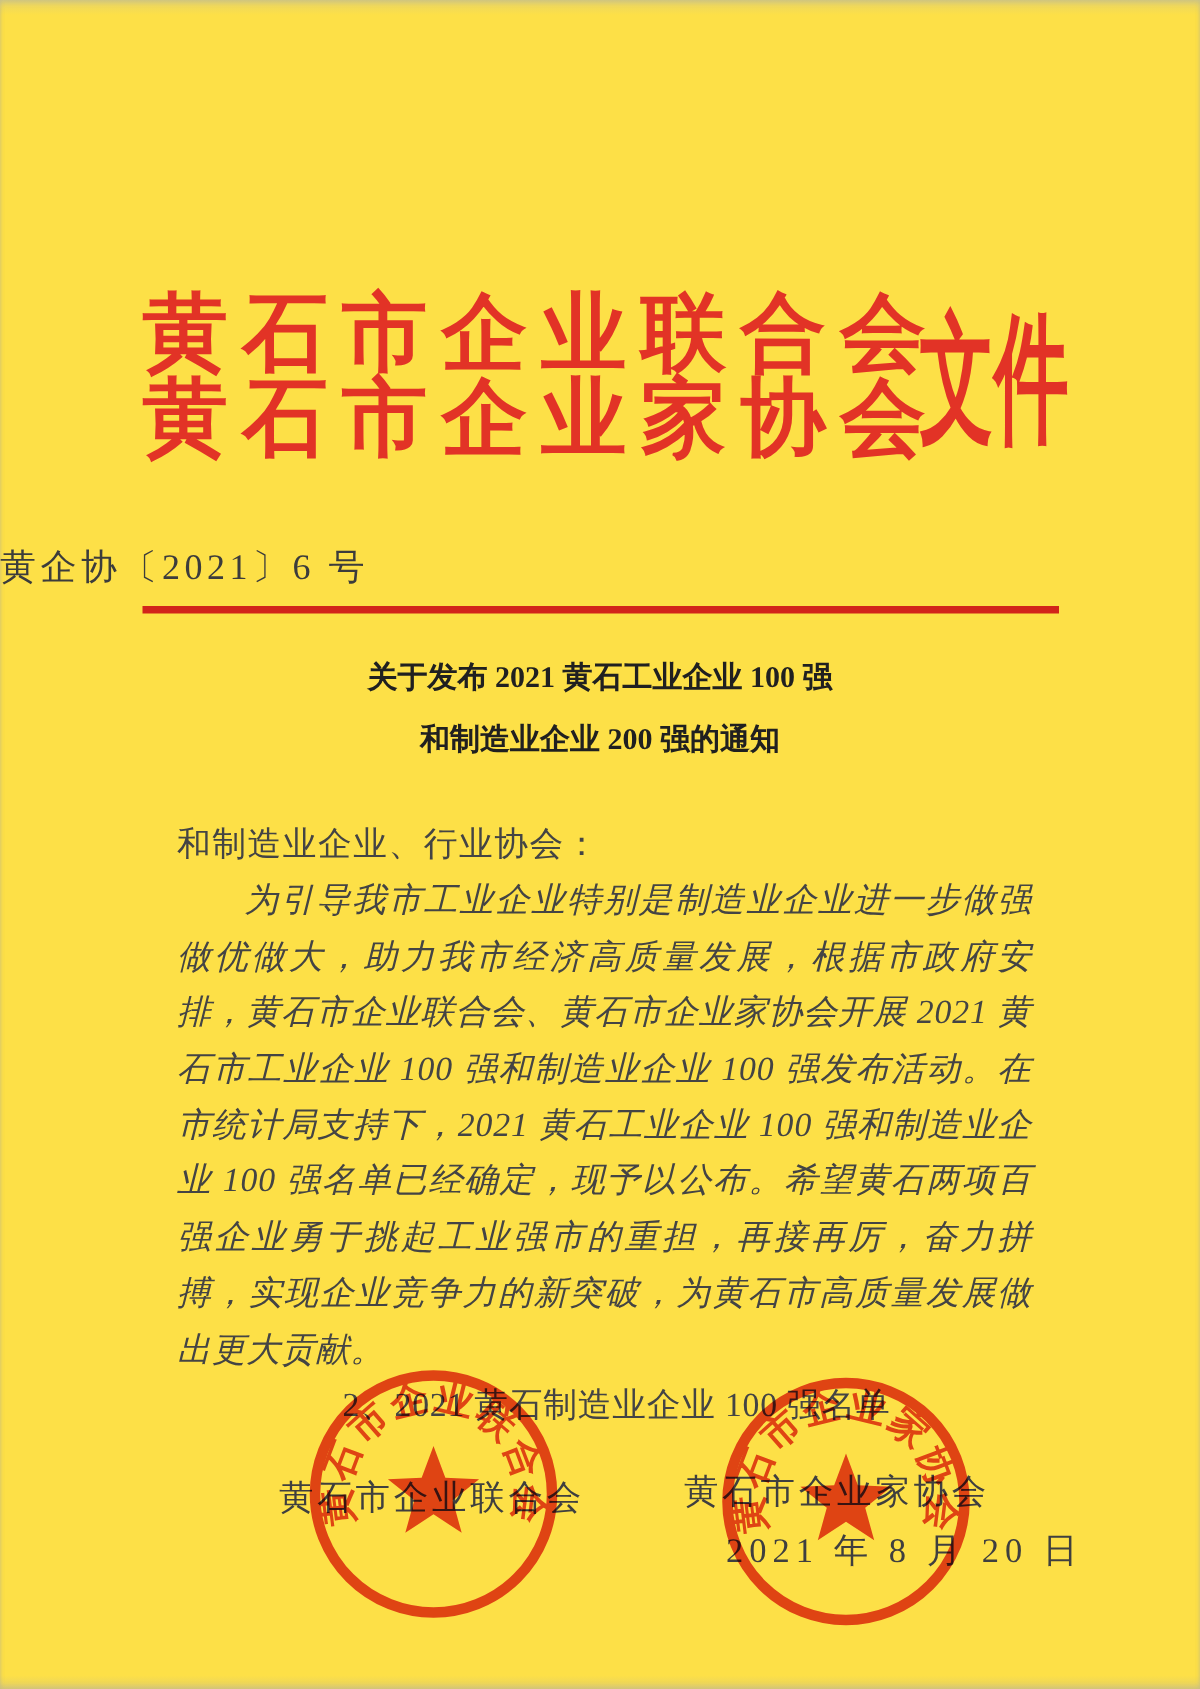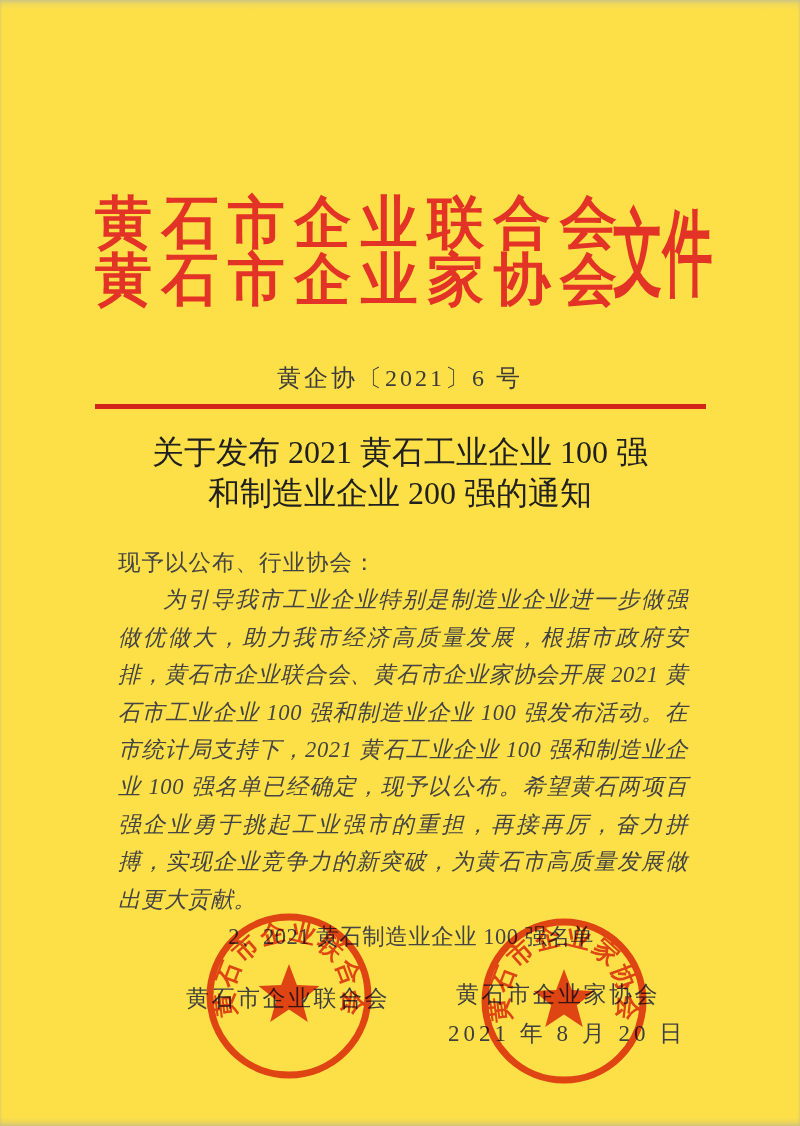--- a/index.html
+++ b/index.html
@@ -51,43 +51,43 @@
     line-height: 92px;
     white-space: nowrap;
     transform: scale(0.54, 1.02);
     transform-origin: left top;
   }
   .doc-number {
     position: absolute;
     left: 0;
     top: 362px;
     width: 800px;
-    text-align: center;
+    text-align: left;
     font-size: 24px;
     color: #3c3c3c;
     letter-spacing: 3px;
   }
   .red-divider {
     position: absolute;
     left: 95px;
     top: 404px;
     width: 611px;
     height: 5px;
     background: #d2241a;
   }
   
   .doc-title {
     position: absolute;
     left: 0;
     top: 432px;
     width: 800px;
     text-align: center;
-    font-weight: normal;
+    font-weight: bold;
     color: #202020;
-    font-size: 32px;
+    font-size: 20px;
     line-height: 41px;
   }
   
   .body-block {
     position: absolute;
     left: 118px;
     top: 544px;
     width: 570px;
     color: #444444;
     font-size: 22.5px;
@@ -106,21 +106,21 @@
   
   .sig {
     position: absolute;
     color: #3f3f3f;
     font-size: 23px;
     letter-spacing: 2.5px;
     white-space: nowrap;
   }
   .sig-left-org  { left: 186px; top: 983px; }
   .sig-right-org { left: 456px; top: 979px; }
-  .sig-date      { left: 448px; top: 1018px; letter-spacing: 4px; }
+  .sig-date      { left: 484px; top: 1018px; letter-spacing: 4px; }
   
   .seal {
     position: absolute;
     mix-blend-mode: multiply;
     opacity: 0.88;
   }
   .seal-left  { left: 203px; top: 908px; }
   .seal-right { left: 478px; top: 913px; }
   .seal text {
     font-family: "Liberation Serif", serif;
@@ -141,21 +141,21 @@
   <div class="doc-number">黄企协〔2021〕6 号</div>
 
   <div class="red-divider"></div>
 
   <div class="doc-title">
     <div>关于发布 2021 黄石工业企业 100 强</div>
     <div>和制造业企业 200 强的通知</div>
   </div>
 
   <div class="body-block">
-    <div class="salutation">现予以公布、行业协会：</div>
+    <div class="salutation">和制造业企业、行业协会：</div>
     <p class="main-paragraph">为引导我市工业企业特别是制造业企业进一步做强做优做大，助力我市经济高质量发展，根据市政府安排，黄石市企业联合会、黄石市企业家协会开展 2021 黄石市工业企业 100 强和制造业企业 100 强发布活动。在市统计局支持下，2021 黄石工业企业 100 强和制造业企业 100 强名单已经确定，现予以公布。希望黄石两项百强企业勇于挑起工业强市的重担，再接再厉，奋力拼搏，实现企业竞争力的新突破，为黄石市高质量发展做出更大贡献。</p>
     <div class="attachment-item">2、2021 黄石制造业企业 100 强名单</div>
   </div>
 
   <div class="sig sig-left-org">黄石市企业联合会</div>
   <div class="sig sig-right-org">黄石市企业家协会</div>
   <div class="sig sig-date">2021 年 8 月 20 日</div>
 
   <svg class="seal seal-left" width="172" height="172" viewBox="0 0 172 172">
     <circle cx="86" cy="88" r="79" fill="none" stroke="#dd3429" stroke-width="7"></circle>

